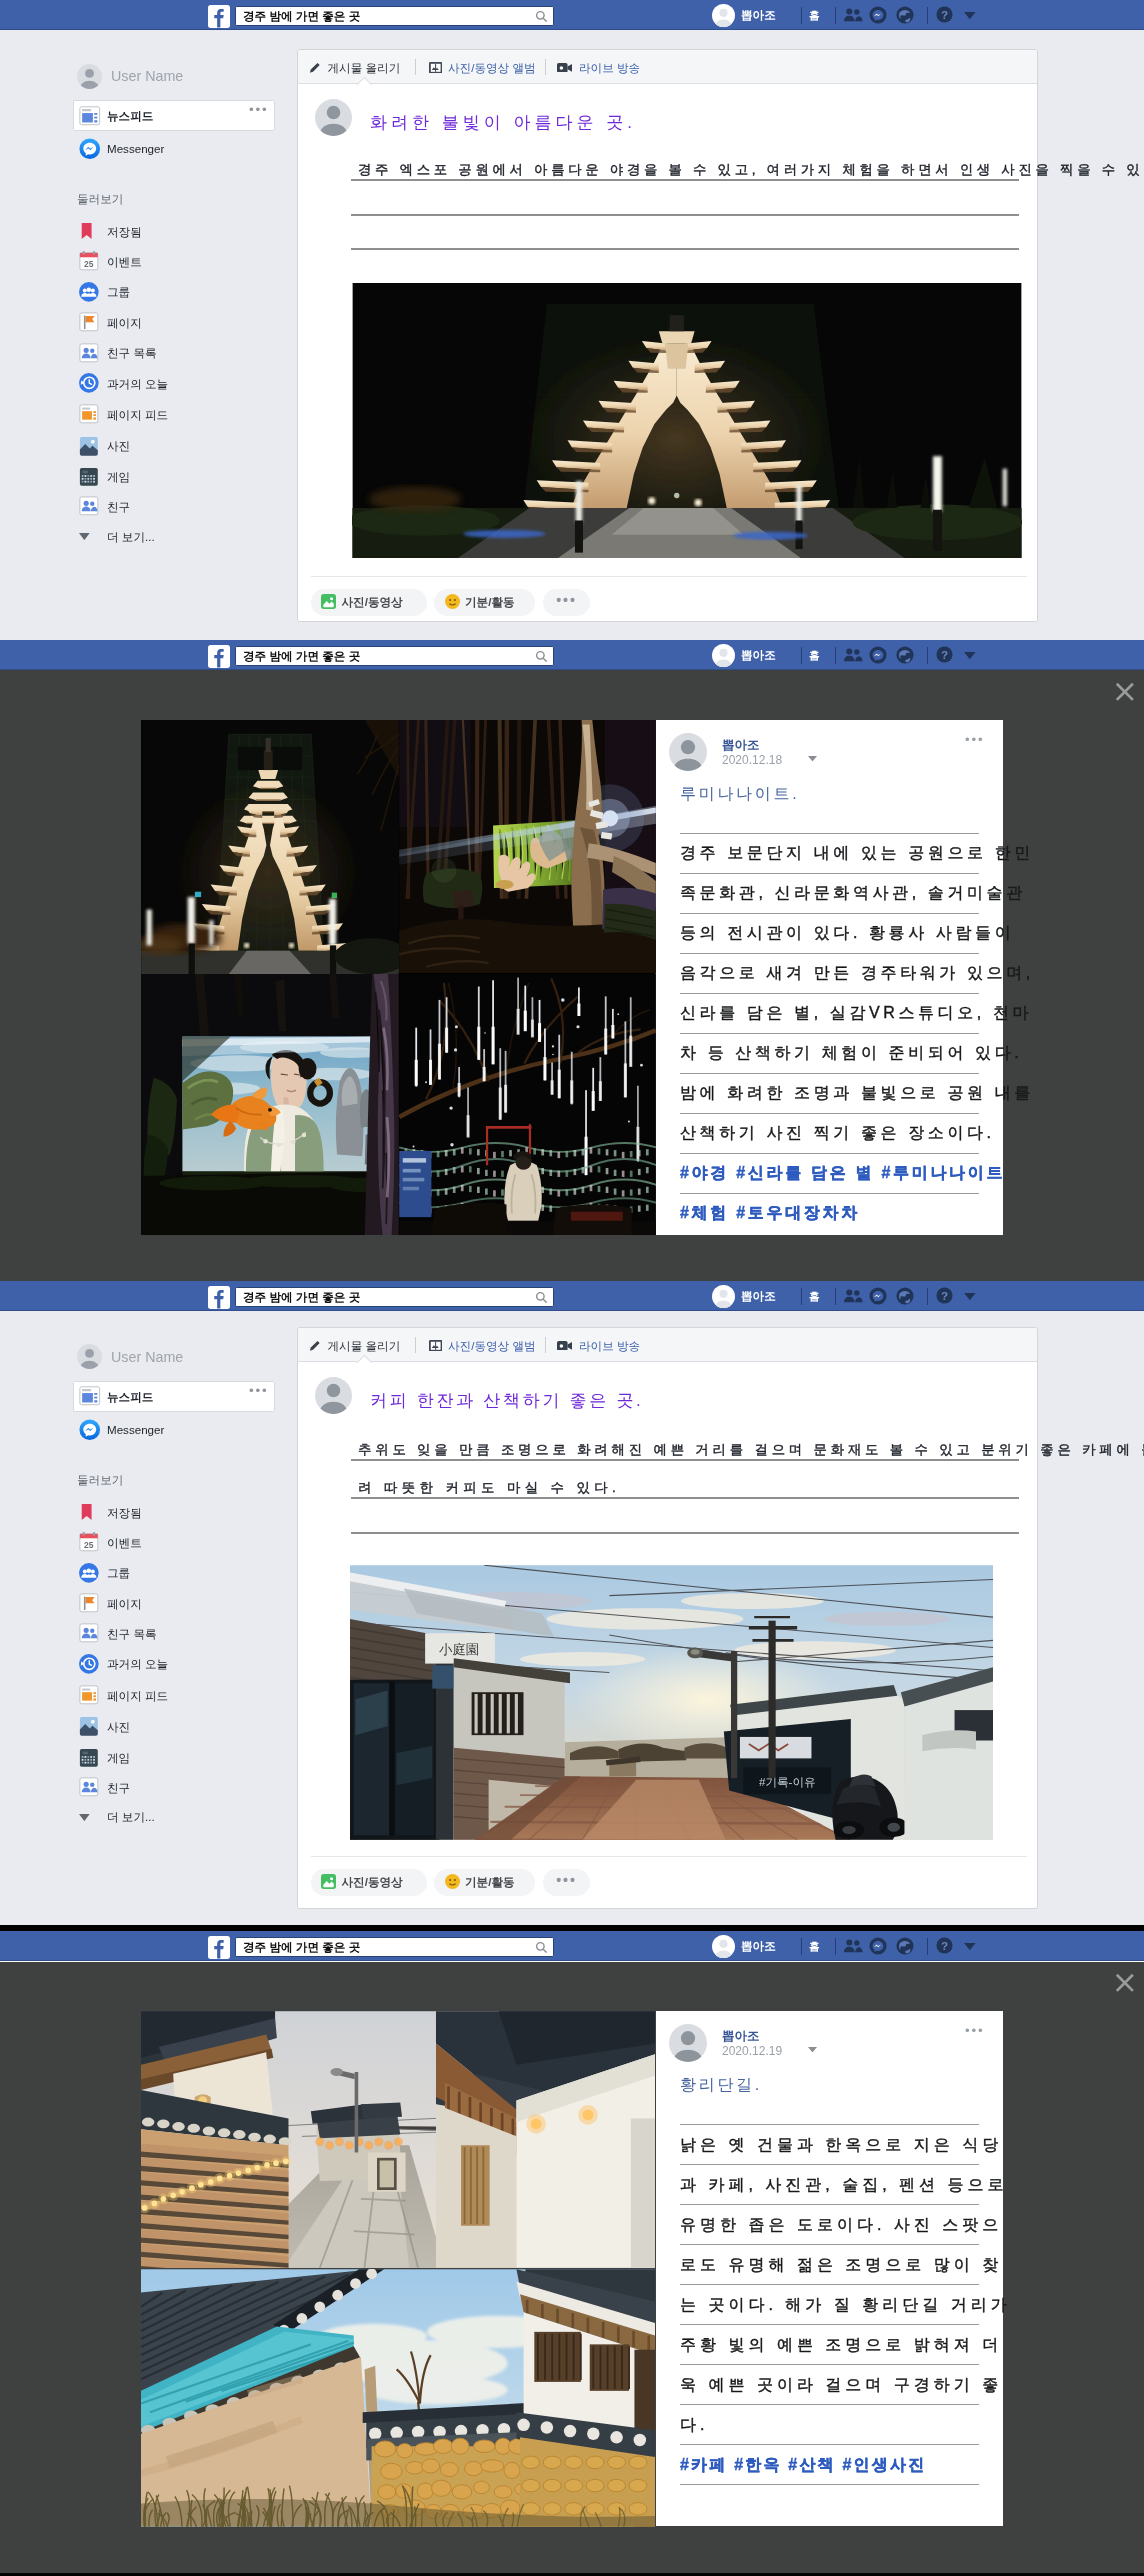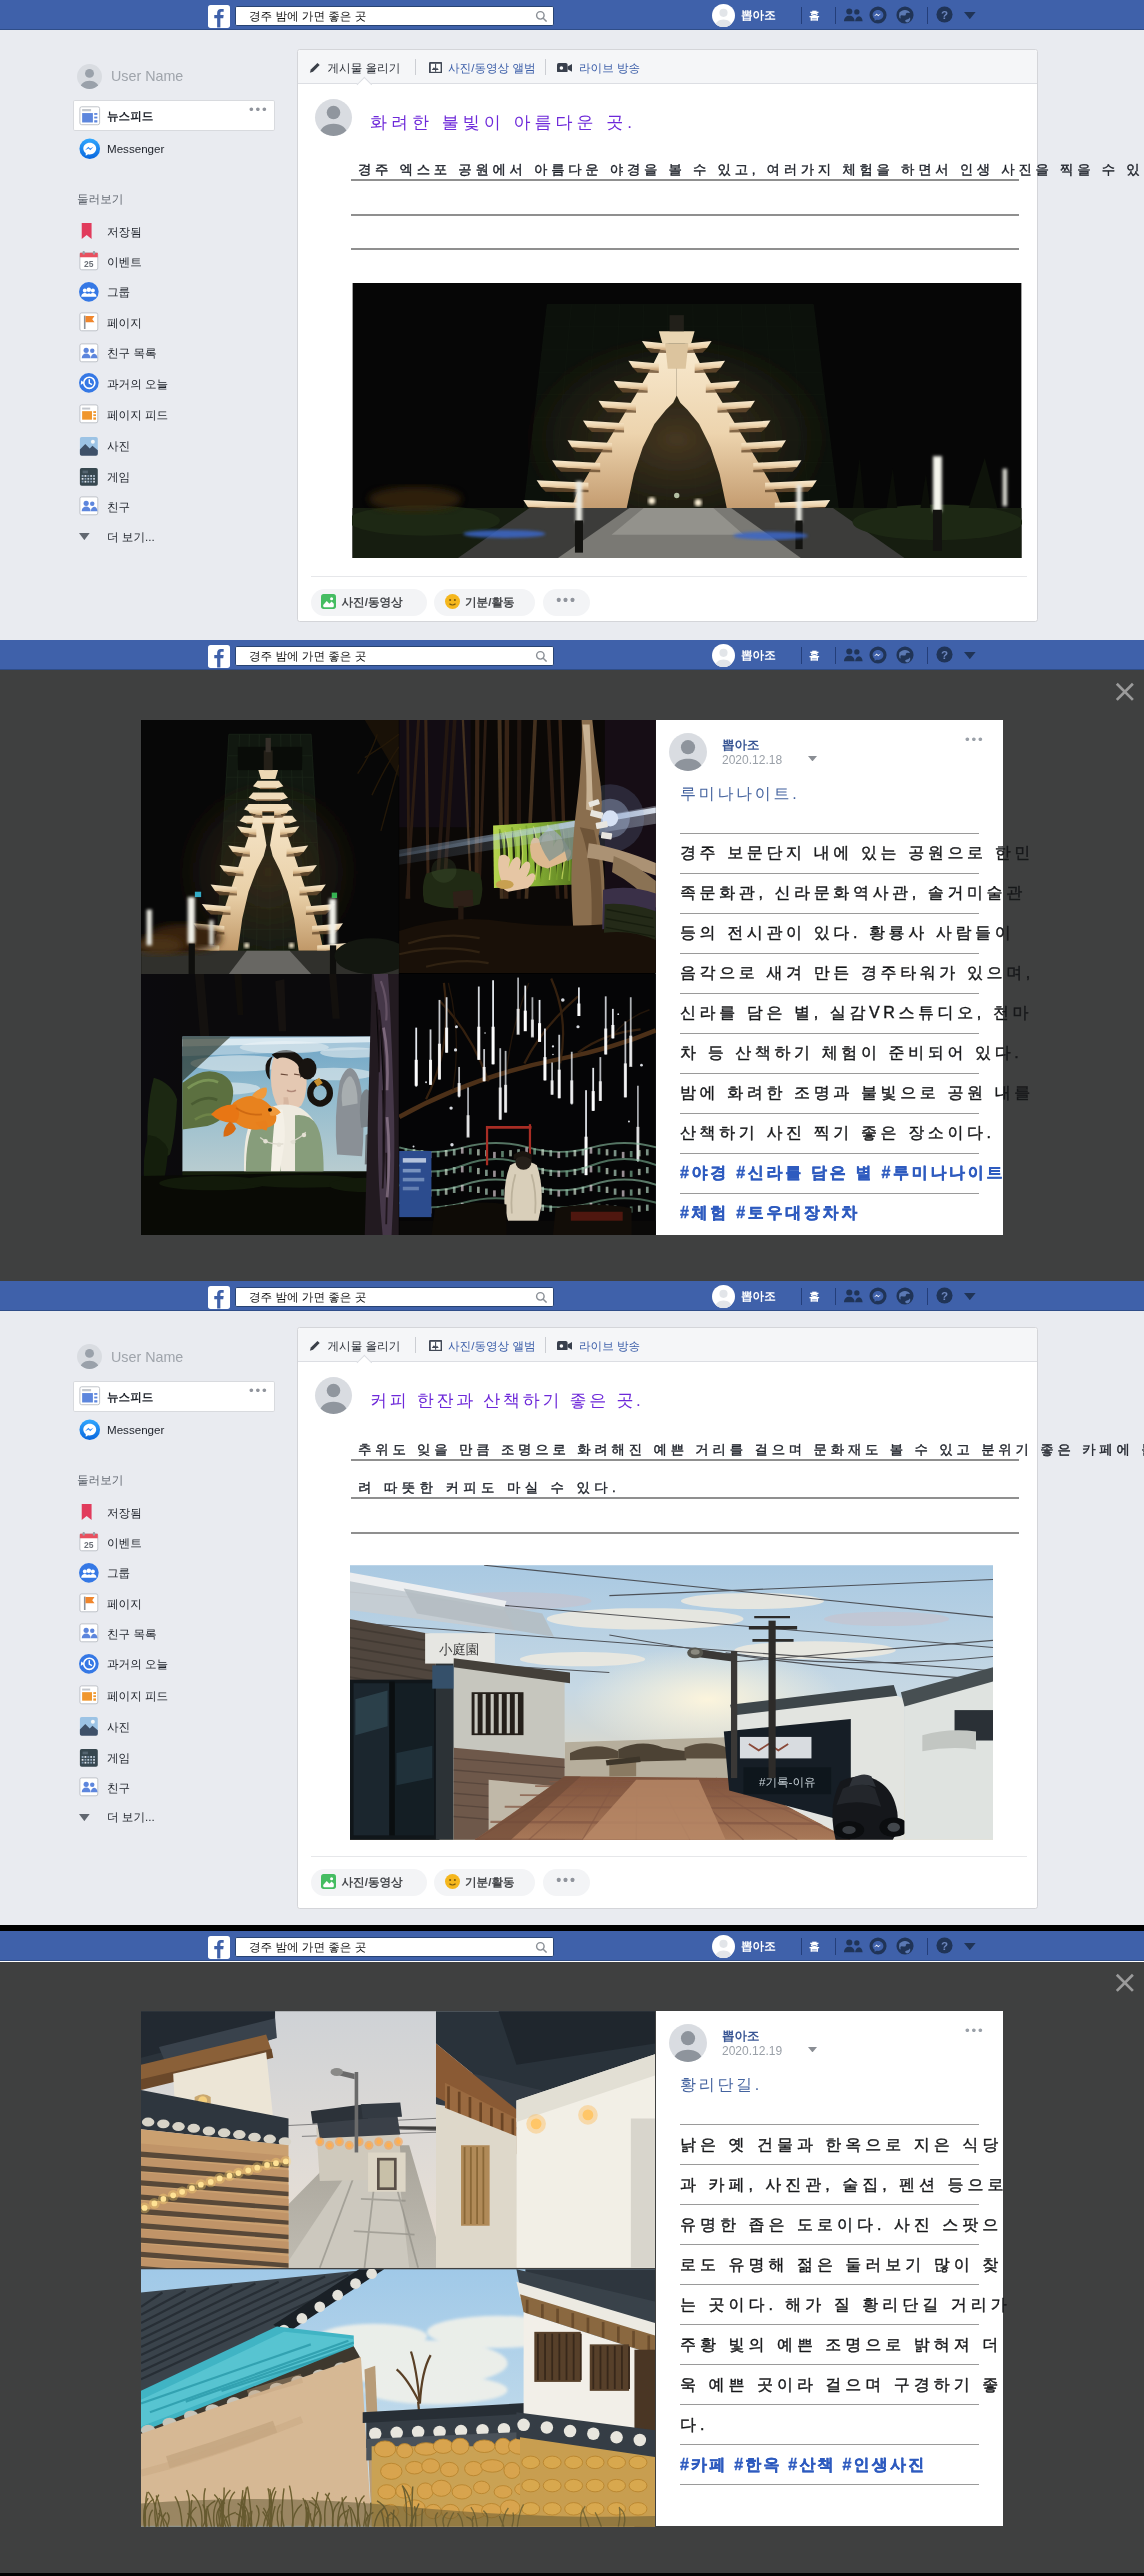--- a/index.html
+++ b/index.html
@@ -1,17 +1,17 @@
 <!DOCTYPE html>
 <html style="font-size:14.3px"><head><meta charset="utf-8"><style>
 *{margin:0;padding:0;box-sizing:border-box}
 body{font-family:'Liberation Sans',sans-serif;width:1145px;height:2576px;position:relative;background:#fff;overflow:hidden}
 .abs{position:absolute}
 .hdr{position:absolute;left:0;width:1145px;height:30px;background:#3f61aa;border-bottom:0.9px solid #2f4d88}
-.sbox{position:absolute;left:235px;top:6.3px;width:319px;height:19.7px;background:#fff;border:0.9px solid #274373;border-radius:1.8px;font-size:11.6px;font-weight:normal;color:#111;line-height:18px;padding-left:13px}
+.sbox{position:absolute;left:235px;top:6.3px;width:319px;height:19.7px;background:#fff;border:0.9px solid #274373;border-radius:1.8px;font-size:11.6px;font-weight:bold;color:#111;line-height:18px;padding-left:7px}
 .flogo{position:absolute;left:208px;top:5.4px;width:22.4px;height:22.4px;background:#fff;border-radius:2.7px}
 .havatar{position:absolute;left:712px;top:3.6px;width:23px;height:23px;background:#fff;border-radius:50%;overflow:hidden}
 .hname{position:absolute;left:741px;top:8px;color:#fff;font-size:11.6px;font-weight:bold}
 .hsep{position:absolute;top:7.2px;width:0.9px;height:17px;background:rgba(15,35,80,.55)}
 .hhome{position:absolute;left:809px;top:9px;color:#fff;font-size:10.7px;font-weight:bold}
 .feedbg{position:absolute;left:0;width:1145px;background:#e9ebf0}
 .darkbg{position:absolute;left:0;width:1145px;background:#3f4040}
 .card{position:absolute;left:297px;width:741px;background:#fff;border:0.9px solid #d4d5d9;border-radius:2.7px}
 .tabrow{position:absolute;left:0;top:0;width:100%;height:34px;background:#f5f6f8;border-bottom:0.9px solid #dcdee3;border-radius:2.7px 2.7px 0 0}
 .tabtxt{font-size:11.6px;font-weight:normal;color:#30426e;position:absolute;top:10.7px}
@@ -1969,20 +1969,20 @@
     <div class="prule" style="top:233px"></div>
     <div class="prule" style="top:273px"></div>
     <div class="prule" style="top:313px"></div>
     <div class="prule" style="top:353px"></div>
     <div class="prule" style="top:393px"></div>
     <div class="prule" style="top:433px"></div>
     <div class="prule" style="top:473px"></div>
     <div class="pline" style="top:124px;letter-spacing:4px">낡은 옛 건물과 한옥으로 지은 식당</div>
     <div class="pline" style="top:164px;letter-spacing:4px">과 카페, 사진관, 술집, 펜션 등으로</div>
     <div class="pline" style="top:204px;letter-spacing:4px">유명한 좁은 도로이다.  사진 스팟으</div>
-    <div class="pline" style="top:244px;letter-spacing:4px">로도 유명해 젊은 둘러보기 많이 찾</div>
+    <div class="pline" style="top:244px;letter-spacing:4px">로도 유명해 젊은 조명으로 많이 찾</div>
     <div class="pline" style="top:284px;letter-spacing:4px">는 곳이다. 해가 질 황리단길 거리가</div>
     <div class="pline" style="top:324px;letter-spacing:4px">주황 빛의 예쁜 조명으로 밝혀져 더</div>
     <div class="pline" style="top:364px;letter-spacing:4px">욱 예쁜 곳이라 걸으며 구경하기 좋</div>
     <div class="pline" style="top:404px;letter-spacing:4px">다.</div>
     <div class="ptag" style="top:444px;letter-spacing:2.2px">#카페 #한옥 #산책 #인생사진</div>
   </div>
 <div class="abs" style="left:0;top:2573px;width:1145px;height:2.7px;background:#000"></div>
 
 </body></html>

